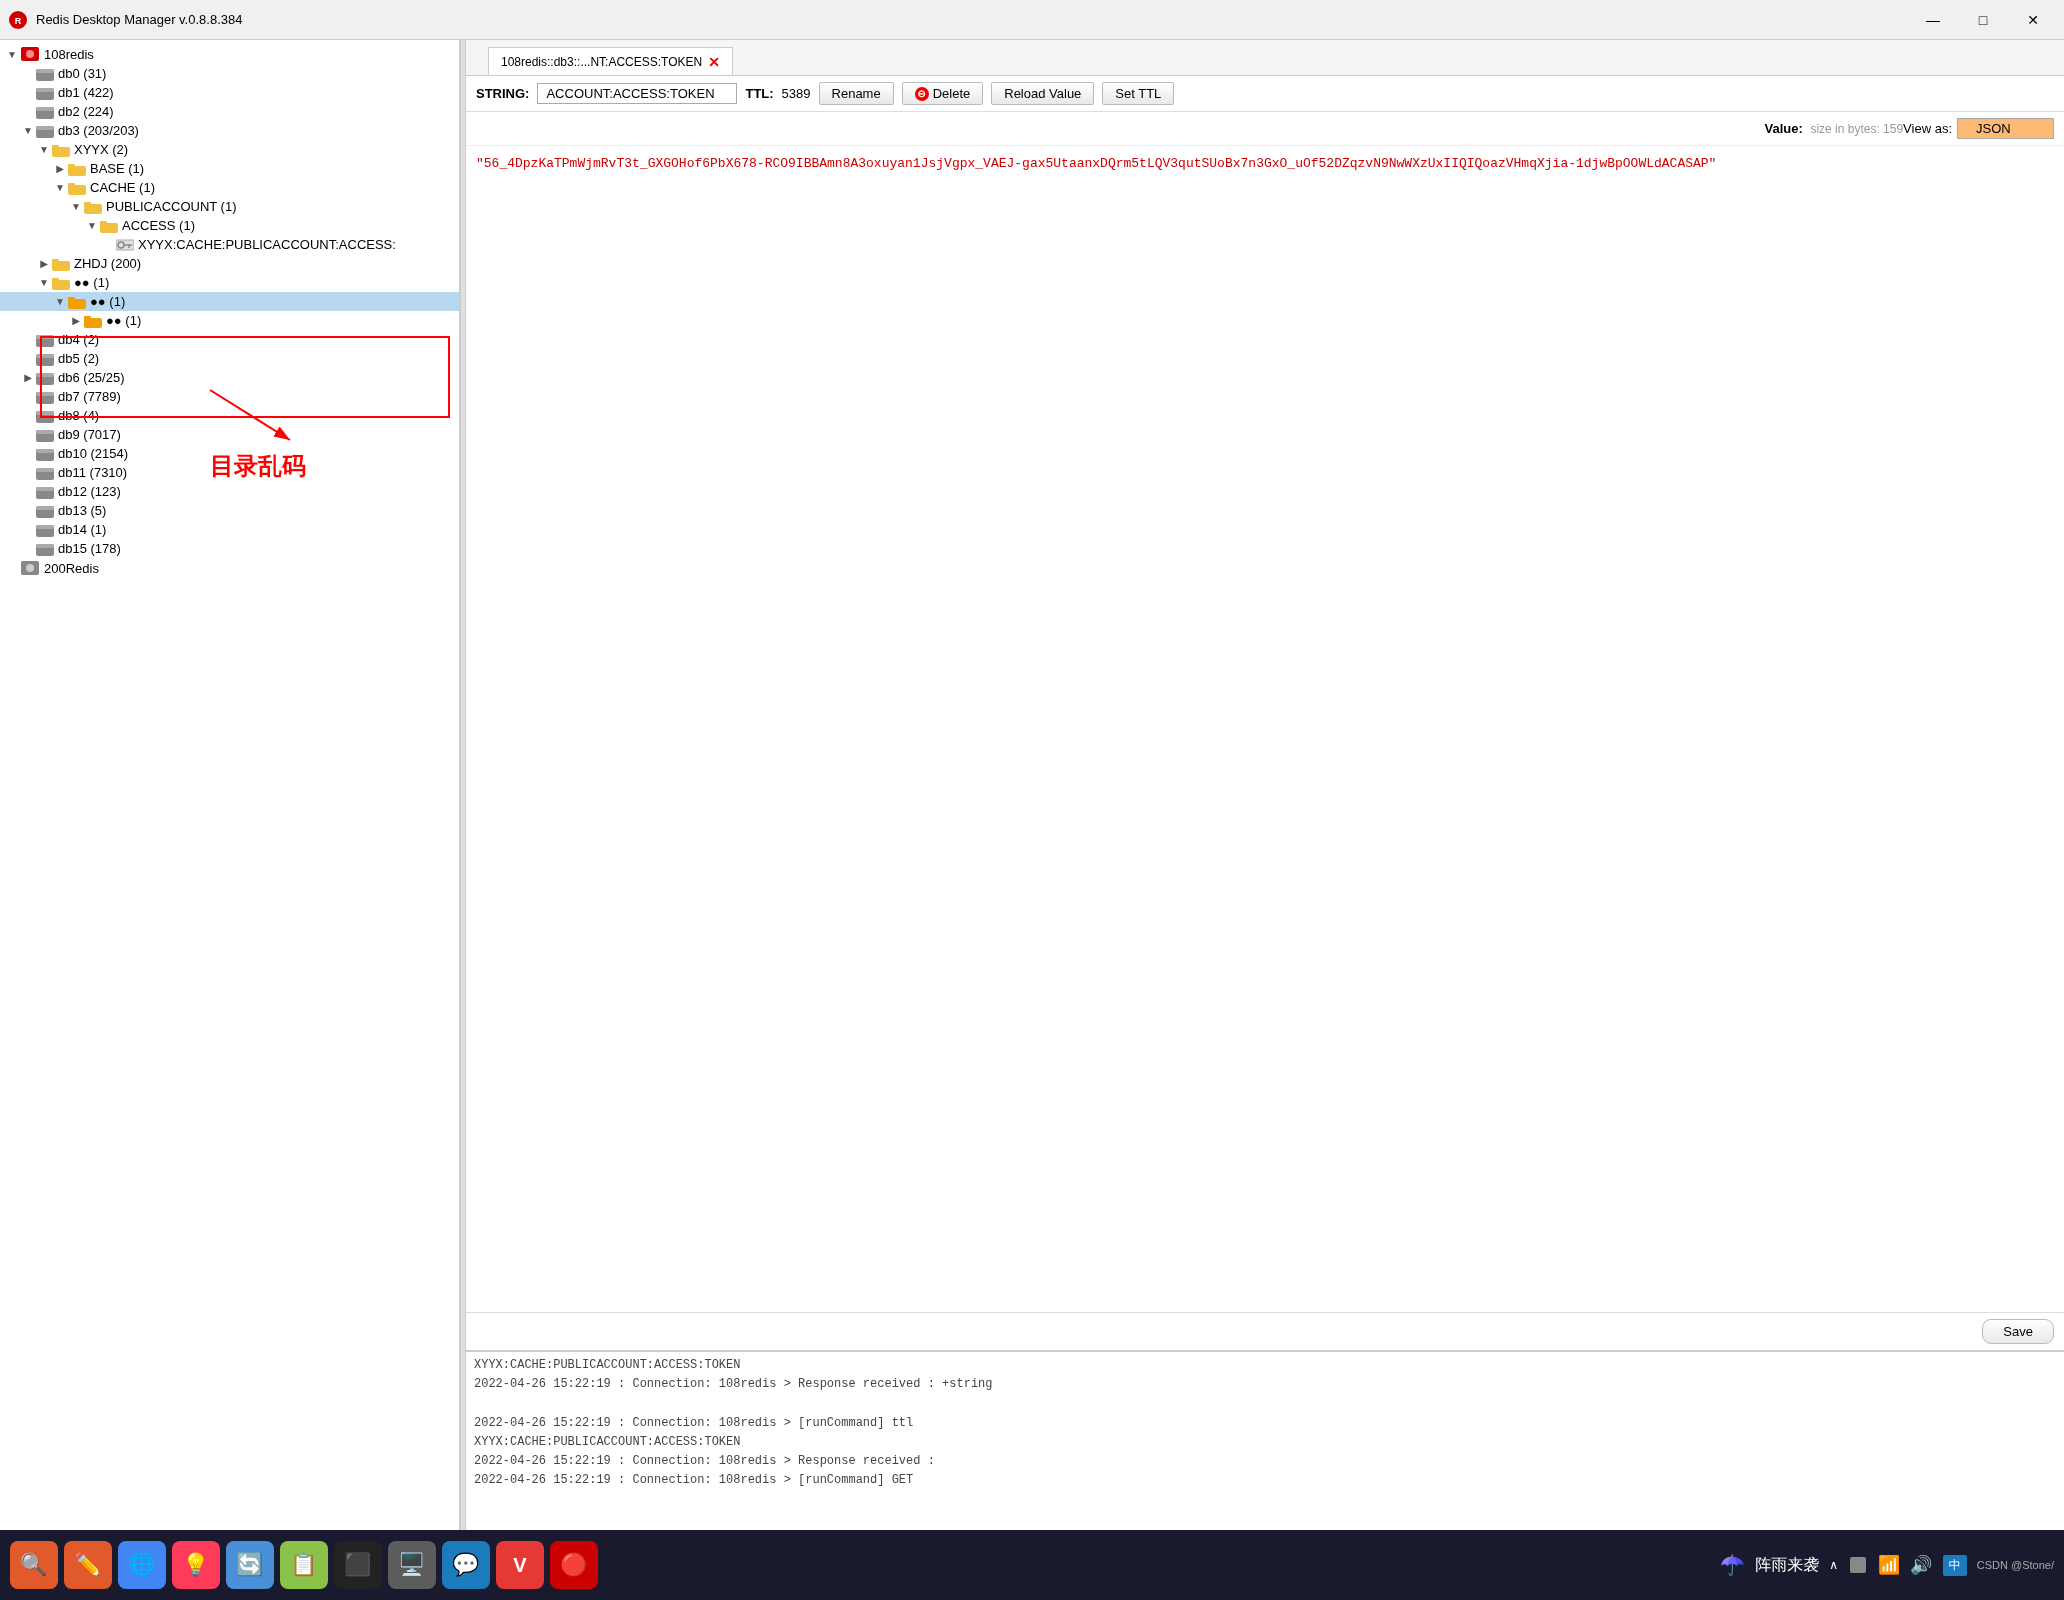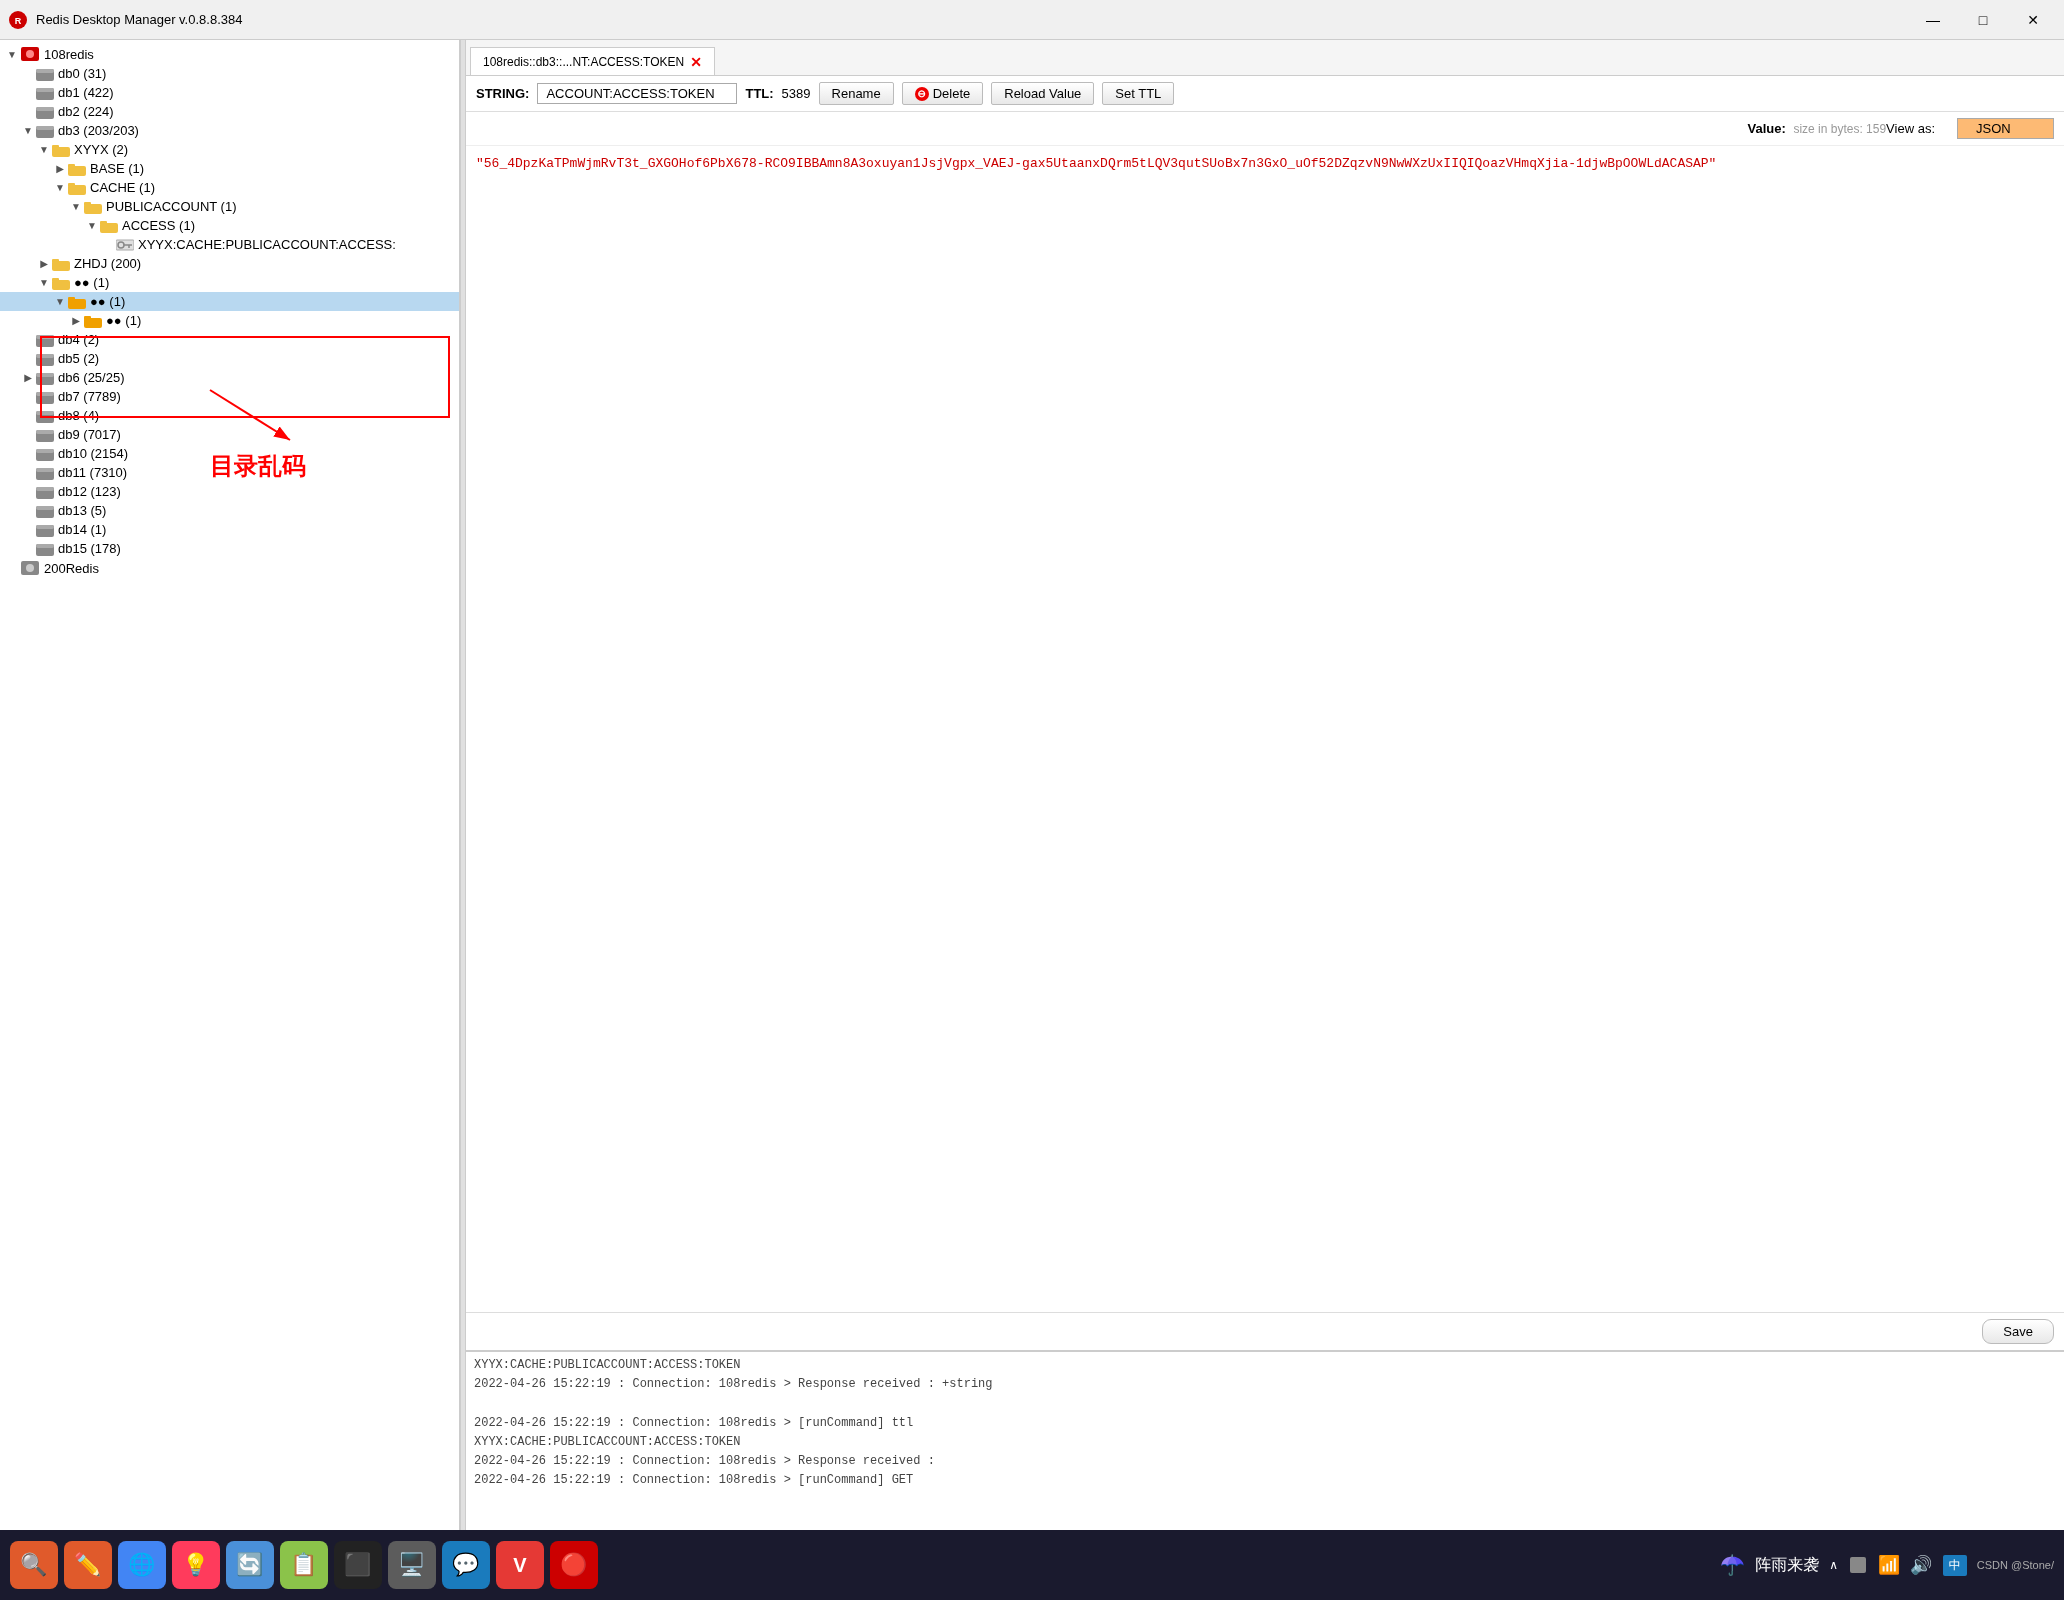--- a/index.html
+++ b/index.html
@@ -98,21 +98,21 @@
       background: #fff;
     }
 
     
     .tab-bar {
       height: 36px;
       background: #f5f5f5;
       border-bottom: 1px solid #ccc;
       display: flex;
       align-items: flex-end;
-      padding: 0 4px;
+      padding: 0 22px;
     }
     .tab {
       display: flex;
       align-items: center;
       padding: 4px 12px;
       background: #fff;
       border: 1px solid #ccc;
       border-bottom: none;
       cursor: pointer;
       font-size: 12px;
@@ -174,21 +174,21 @@
       display: flex;
       align-items: center;
       justify-content: flex-end;
       padding: 6px 10px;
       border-bottom: 1px solid #eee;
       background: #fff;
     }
     .view-as {
       display: flex;
       align-items: center;
-      gap: 22px;
+      gap: 5px;
       font-size: 13px;
     }
     .view-select {
       border: 1px solid #aaa;
       padding: 2px 20px 2px 18px;
       background: #fdba74;
       font-size: 13px;
       appearance: none;
       cursor: pointer;
     }

